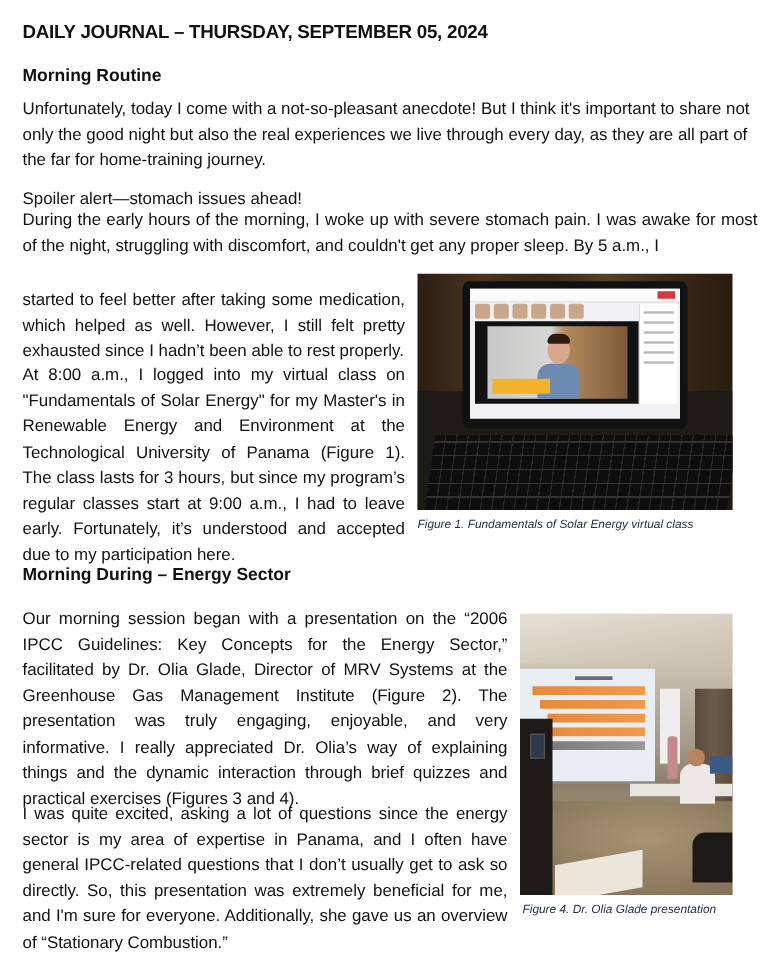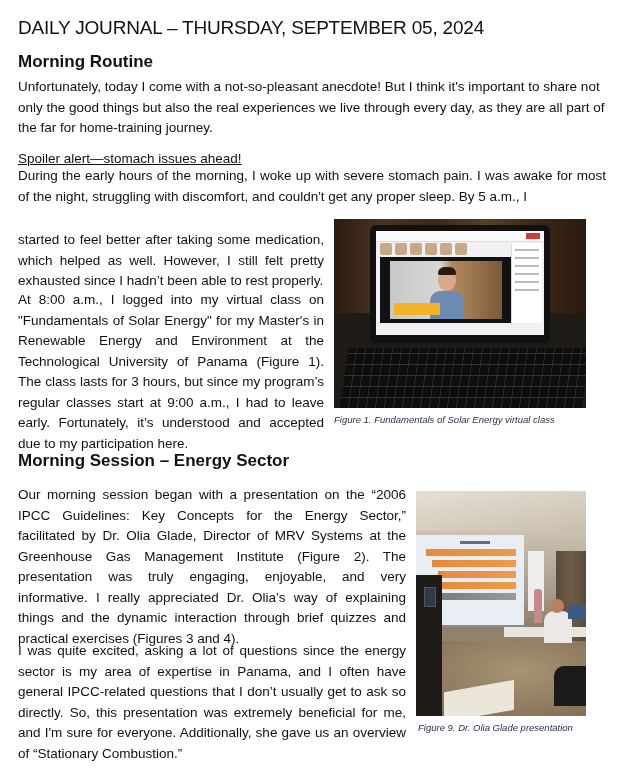--- a/index.html
+++ b/index.html
@@ -1,22 +1,22 @@
 <!DOCTYPE html>
 <html><head>
 <meta charset="utf-8">
 <style>
   html, body { margin: 0; padding: 0; background: #ffffff; }
   body { width: 621px; height: 769px; position: relative; overflow: hidden;
          font-family: "Liberation Sans", "DejaVu Sans", sans-serif; color: #111; }
-  .doc-title { position: absolute; left: 18px; top: 17px; font-size: 19px; font-weight: normal; letter-spacing: -0.2px; }
-  .h2 { position: absolute; left: 18px; font-size: 17px; font-weight: bold; }
+  .doc-title { position: absolute; left: 18px; top: 17px; font-size: 15px; font-weight: bold; letter-spacing: -0.2px; }
+  .h2 { position: absolute; left: 18px; font-size: 14px; font-weight: bold; }
   .para { position: absolute; left: 18px; font-size: 13.5px; line-height: 20.5px; }
   .justify { text-align: justify; text-align-last: left; }
-  .underline { text-decoration: underline; }
+  .underline { }
   .fig { position: absolute; overflow: hidden; }
   .caption { position: absolute; font-size: 9.5px; font-style: italic; color: #1f2a44; white-space: nowrap; }
 
   
   .fig1 { left: 334px; top: 219px; width: 252px; height: 189px;
           background: linear-gradient(90deg,#2b1d12 0%,#4a3420 20%,#3a2818 40%,#55402a 60%,#3a2818 80%,#2a1c10 100%); }
   .fig1 .desk { position:absolute; left:0; right:0; bottom:0; height:95px; background:#1e1a16; }
   .fig1 .laptop-lid { position:absolute; left:36px; top:6px; width:180px; height:118px; background:#111; border-radius:6px; }
   .fig1 .screen { position:absolute; left:42px; top:12px; width:168px; height:104px; background:#f1f1f3; }
   .fig1 .toolbar { position:absolute; left:0; top:0; width:168px; height:10px; background:#fafafa; border-bottom:1px solid #ddd; }
@@ -61,21 +61,21 @@
 </style>
 </head>
 <body>
 
 <div>
 
   <div class="doc-title">DAILY JOURNAL – THURSDAY, SEPTEMBER 05, 2024</div>
 
   <div class="h2" style="top:52px;">Morning Routine</div>
 
-  <div class="para" style="top:77px; width:588px;">Unfortunately, today I come with a not-so-pleasant anecdote! But I think it's important to share not only the good things but also the real experiences we live through every day, as they are all part of the far for home-training journey.</div>
+  <div class="para" style="top:77px; width:588px;">Unfortunately, today I come with a not-so-pleasant anecdote! But I think it's important to share not only the good night but also the real experiences we live through every day, as they are all part of the far for home-training journey.</div>
 
   <div class="para underline" style="top:149px; width:588px;">Spoiler alert—stomach issues ahead!</div>
 
   <div class="para justify" style="top:166px; width:588px;">During the early hours of the morning, I woke up with severe stomach pain. I was awake for most of the night, struggling with discomfort, and couldn't get any proper sleep. By 5 a.m., I</div>
 
   <div class="para justify" style="top:208px; width:306px;margin-top:22px;">started to feel better after taking some medication, which helped as well. However, I still felt pretty exhausted since I hadn’t been able to rest properly.</div>
 
   <div class="para justify" style="top:290px; width:306px;">At 8:00 a.m., I logged into my virtual class on "Fundamentals of Solar Energy" for my Master's in Renewable Energy and Environment at the Technological University of Panama (Figure 1). The class lasts for 3 hours, but since my program’s regular classes start at 9:00 a.m., I had to leave early. Fortunately, it’s understood and accepted due to my participation here.</div>
 
   <div class="fig fig1">
@@ -110,21 +110,21 @@
         <div class="chat-line"></div>
           <div class="chat-line"></div>
           <div class="chat-line"></div>
       </div>
     </div>
     <div class="keyboard"></div>
     <div class="kb-rows"></div>
   </div>
   <div class="caption" style="left:334px; top:414px;font-style:italic;">Figure 1. Fundamentals of Solar Energy virtual class</div>
 
-  <div class="h2" style="top:451px;">Morning Session – Energy Sector</div>
+  <div class="h2" style="top:451px;">Morning During – Energy Sector</div>
 
   <div class="para justify" style="top:485px; width:388px;">Our morning session began with a presentation on the “2006 IPCC Guidelines: Key Concepts for the Energy Sector,” facilitated by Dr. Olia Glade, Director of MRV Systems at the Greenhouse Gas Management Institute (Figure 2). The presentation was truly engaging, enjoyable, and very informative. I really appreciated Dr. Olia’s way of explaining things and the dynamic interaction through brief quizzes and practical exercises (Figures 3 and 4).</div>
 
   <div class="para justify" style="top:641px; width:388px;">I was quite excited, asking a lot of questions since the energy sector is my area of expertise in Panama, and I often have general IPCC-related questions that I don’t usually get to ask so directly. So, this presentation was extremely beneficial for me, and I'm sure for everyone. Additionally, she gave us an overview of “Stationary Combustion.”</div>
 
   <div class="fig fig2">
     <div class="ceiling"></div>
     <div class="proj-screen">
       <div class="slide-title"></div>
       <div class="bar" style="left:10px; top:14px; width:90px;"></div>
@@ -139,15 +139,15 @@
     <div class="speaker"></div>
     <div class="desk1"></div>
     <div class="man"></div>
     <div class="man-head"></div>
     <div class="laptop"></div>
     <div class="bag"></div>
     <div class="desk-front"></div>
     <div class="front-person"></div>
     <div class="phone"></div>
   </div>
-  <div class="caption" style="left:418px; top:722px;">Figure 9. Dr. Olia Glade presentation</div>
+  <div class="caption" style="left:418px; top:722px;">Figure 4. Dr. Olia Glade presentation</div>
 
 </div>
 
 </body></html>

